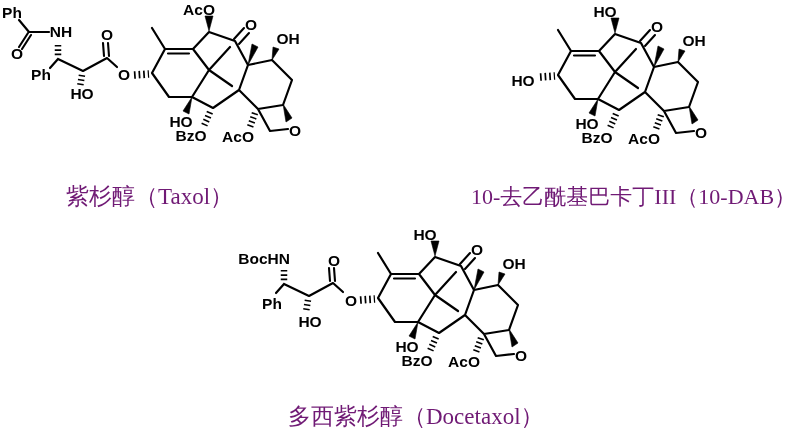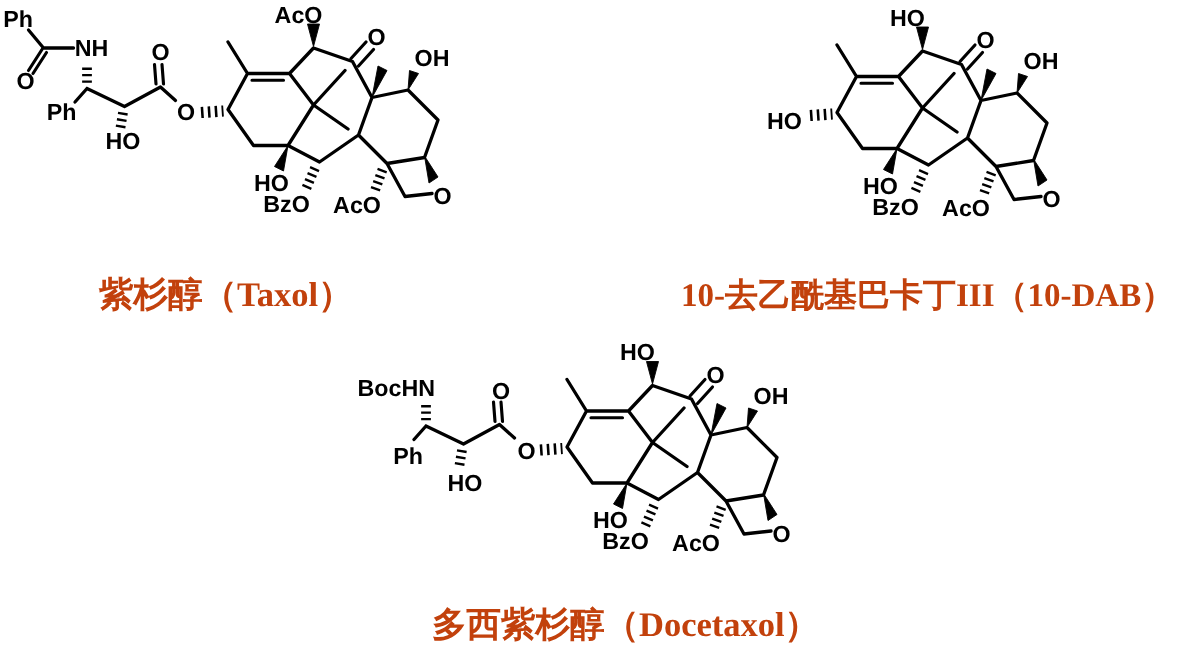--- a/index.html
+++ b/index.html
@@ -8,24 +8,24 @@
          font-family:"Liberation Sans","DejaVu Sans",sans-serif; }
   svg.canvas { position:absolute; left:0; top:0; }
   .bond  { stroke:#000; stroke-width:2.2; fill:none; stroke-linecap:round; stroke-linejoin:round; }
   .dbl   { stroke:#000; stroke-width:2.1; fill:none; stroke-linecap:round; }
   .wedge { fill:#000; stroke:#000; stroke-width:0.6; stroke-linejoin:round; }
   .hash  { stroke:#000; stroke-width:6.5; fill:none; stroke-dasharray:1.6 2.7; stroke-linecap:butt; }
   .hash-h{ stroke-width:7.5; stroke-dasharray:1.7 2.9; }
   .atom  { font:bold 15.5px "Liberation Sans","DejaVu Sans",sans-serif; fill:#000;
            text-anchor:middle; }
   .atom.end { text-anchor:end; }
-  .caption { position:absolute; white-space:nowrap; color:#c2410c;
-             font-family:"Liberation Serif","DejaVu Serif",serif; font-weight:bold; }
+  .caption { position:absolute; white-space:nowrap; color:#701a75;
+             font-family:"Liberation Serif","DejaVu Serif",serif; font-weight:normal; }
   .cap-taxol     { left:66px;  top:181px; font-size:23px; }
-  .cap-dab       { left:454px; top:182px; font-size:22px; }
+  .cap-dab       { left:471px; top:182px; font-size:22px; }
   .cap-docetaxol { left:288px; top:401px; font-size:23px; }
 </style>
 </head>
 <body>
 
 <svg class="canvas" width="800" height="430" viewBox="0 0 800 430" xmlns="http://www.w3.org/2000/svg">
 
   <defs>
 
     <g id="taxane-core">

